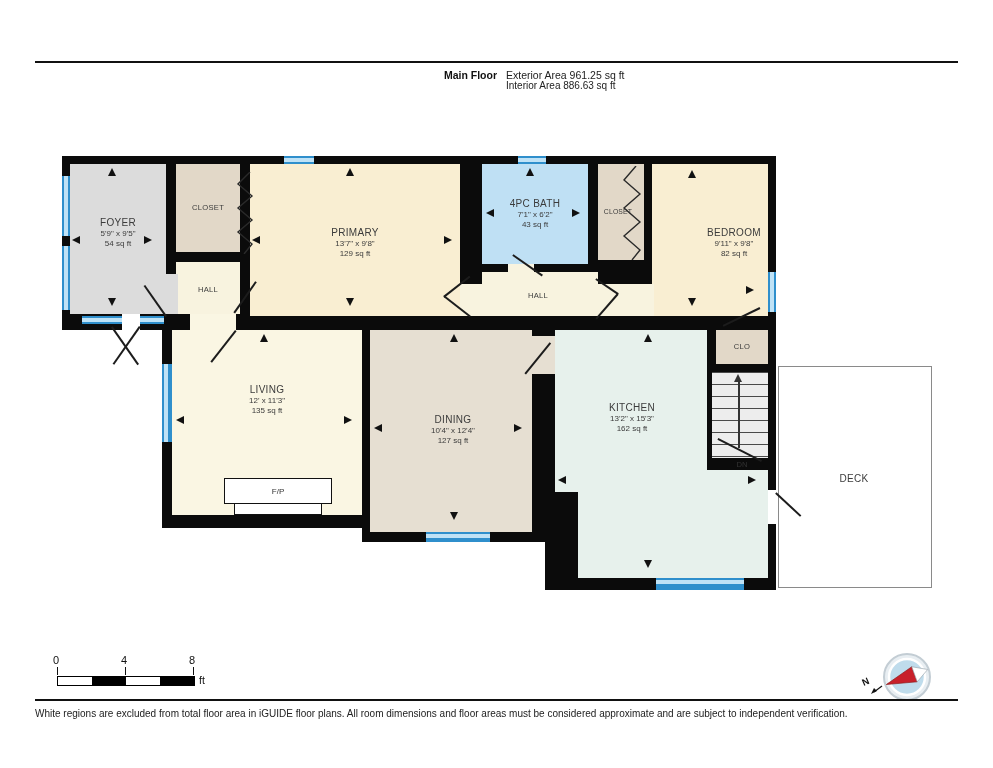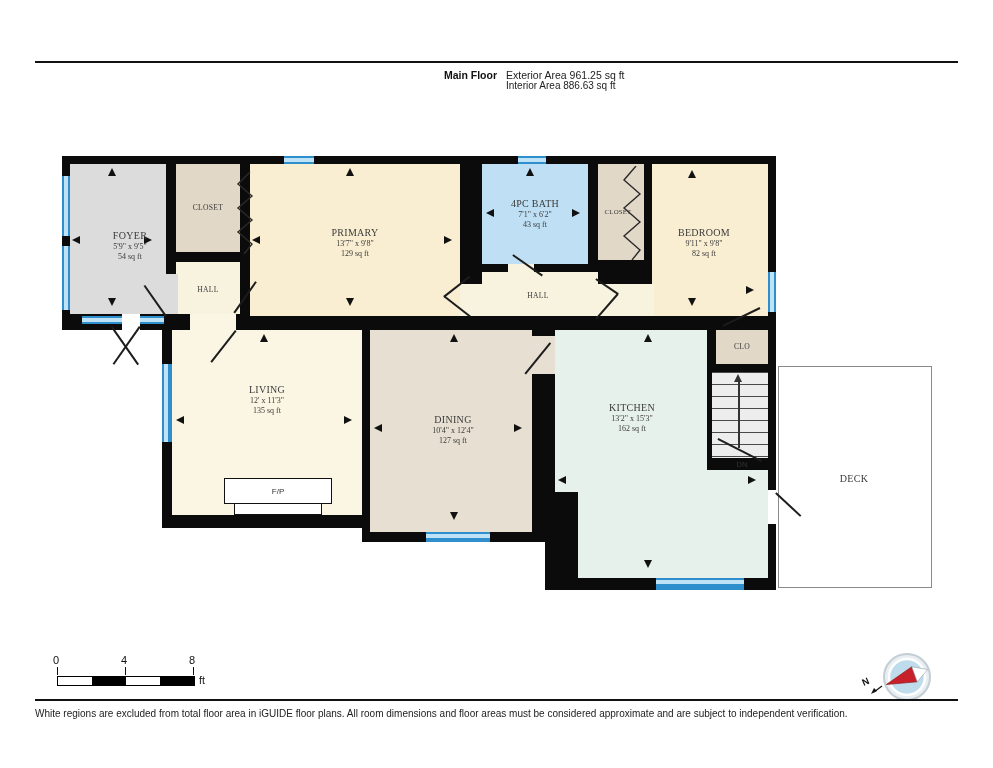--- a/index.html
+++ b/index.html
@@ -1,20 +1,20 @@
 <!DOCTYPE html>
 <html><head>
 <meta charset="utf-8">
 <style>
   html,body{margin:0;padding:0;background:#fff;font-family:"Liberation Sans",sans-serif;}
   #page{position:relative;width:993px;height:768px;background:#fff;overflow:hidden;}
   .abs{position:absolute;}
   .blk{position:absolute;background:#0b0b0b;}
   .floor{position:absolute;}
-  .lbl{position:absolute;transform:translate(-50%,-50%);text-align:center;color:#3b3b3b;white-space:nowrap;line-height:1.3;font-family:Liberation Serif, serif;}
+  .lbl{position:absolute;transform:translate(-50%,-50%);text-align:center;color:#3b3b3b;white-space:nowrap;line-height:1.3;}
   .lbl .nm{font-size:10px;letter-spacing:.3px;}
   .lbl .dm,.lbl .ar{font-size:8px;}
   .lbl.tiny .nm{font-size:6.8px;letter-spacing:.2px;}
   .lbl.small .nm{font-size:7.6px;}
   .winh{position:absolute;background:linear-gradient(to bottom,#2f8fcc 0 1.6px,#bfe2f6 1.6px 6.4px,#2f8fcc 6.4px 100%);}
   .winv{position:absolute;background:linear-gradient(to right,#2f8fcc 0 1.6px,#bfe2f6 1.6px 6.4px,#2f8fcc 6.4px 100%);}
   .sw{position:absolute;height:1.5px;background:#1c1c1c;transform-origin:0 50%;}
   .au{position:absolute;width:0;height:0;border-left:4.5px solid transparent;border-right:4.5px solid transparent;border-bottom:8px solid #111;}
   .ad{position:absolute;width:0;height:0;border-left:4.5px solid transparent;border-right:4.5px solid transparent;border-top:8px solid #111;}
   .al{position:absolute;width:0;height:0;border-top:4.5px solid transparent;border-bottom:4.5px solid transparent;border-right:8px solid #111;}
@@ -142,21 +142,21 @@
     <div class="ar" style="left:344px;top:416px;"></div>
     <div class="au" style="left:450px;top:334px;"></div>
     <div class="al" style="left:374px;top:424px;"></div>
     <div class="ar" style="left:514px;top:424px;"></div>
     <div class="ad" style="left:450px;top:512px;"></div>
     <div class="au" style="left:644px;top:334px;"></div>
     <div class="al" style="left:558px;top:476px;"></div>
     <div class="ar" style="left:748px;top:476px;"></div>
     <div class="ad" style="left:644px;top:560px;"></div>
 
-    <div class="lbl" style="left:118px;top:246px;margin-left:12px;">
+    <div class="lbl" style="left:118px;top:233px;">
       <div class="nm">FOYER</div>
       <div class="dm">5'9" x 9'5"</div>
       <div class="ar2 dm">54 sq ft</div>
     </div>
     <div class="lbl small" style="left:208px;top:208px;">
       <div class="nm">CLOSET</div>
     </div>
     <div class="lbl small" style="left:208px;top:290px;">
       <div class="nm">HALL</div>
     </div>
@@ -166,21 +166,21 @@
       <div class="dm">129 sq ft</div>
     </div>
     <div class="lbl" style="left:535px;top:214px;">
       <div class="nm">4PC BATH</div>
       <div class="dm">7'1" x 6'2"</div>
       <div class="dm">43 sq ft</div>
     </div>
     <div class="lbl tiny" style="left:618px;top:212px;">
       <div class="nm">CLOSET</div>
     </div>
-    <div class="lbl" style="left:704px;top:243px;">
+    <div class="lbl" style="left:734px;top:243px;">
       <div class="nm">BEDROOM</div>
       <div class="dm">9'11" x 9'8"</div>
       <div class="dm">82 sq ft</div>
     </div>
     <div class="lbl small" style="left:538px;top:296px;">
       <div class="nm">HALL</div>
     </div>
     <div class="lbl" style="left:267px;top:400px;">
       <div class="nm">LIVING</div>
       <div class="dm">12' x 11'3"</div>

